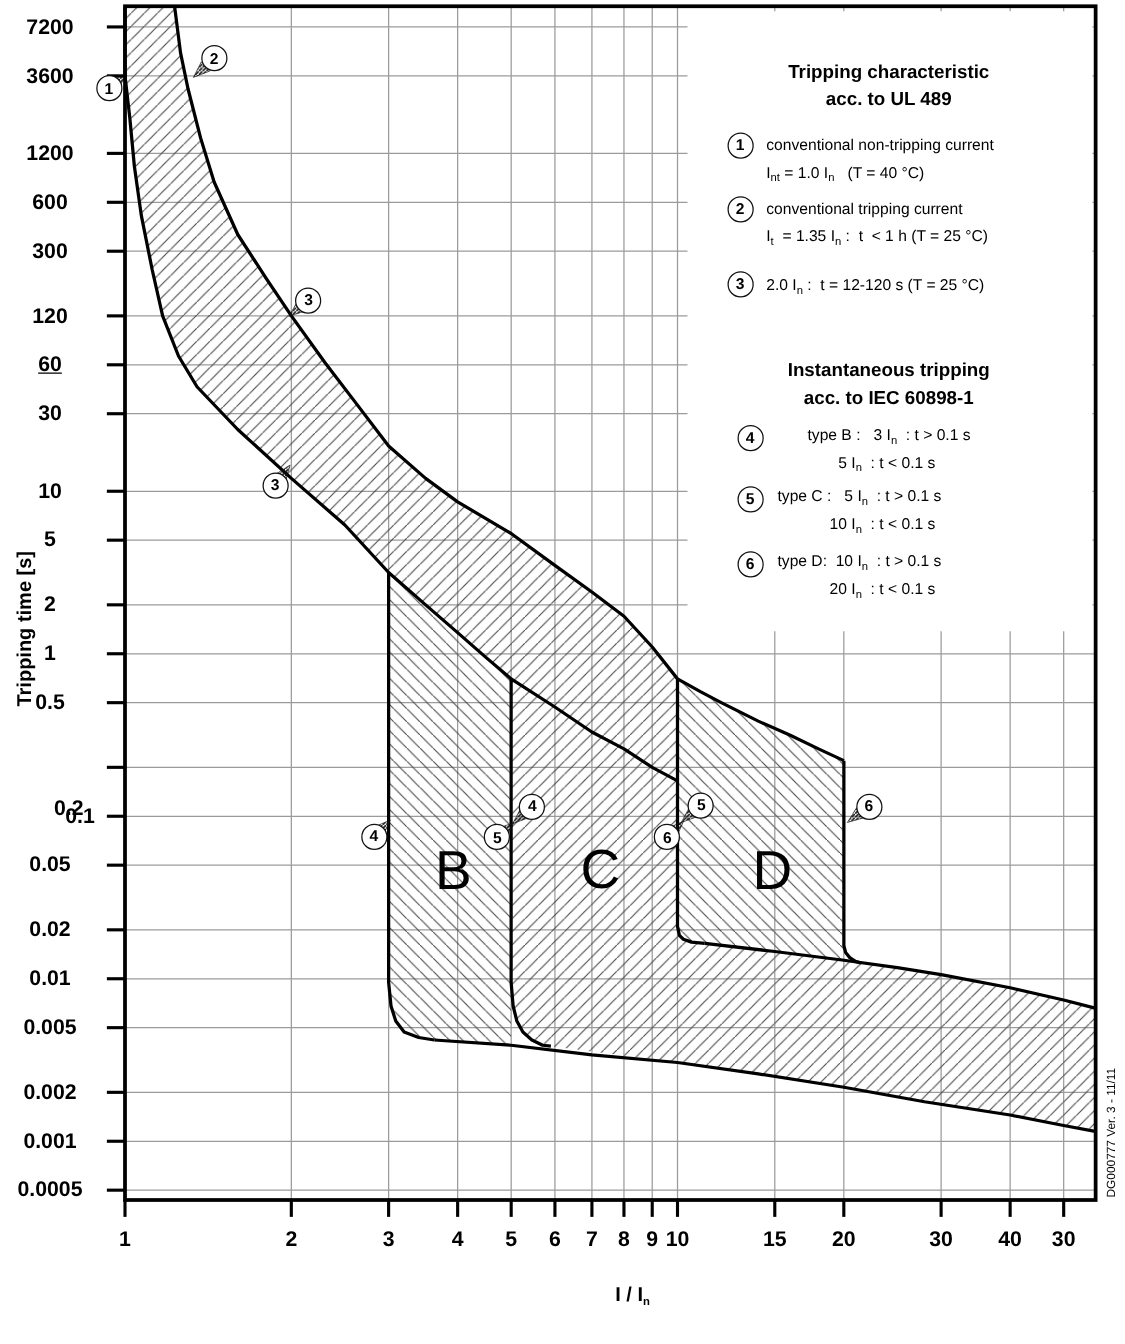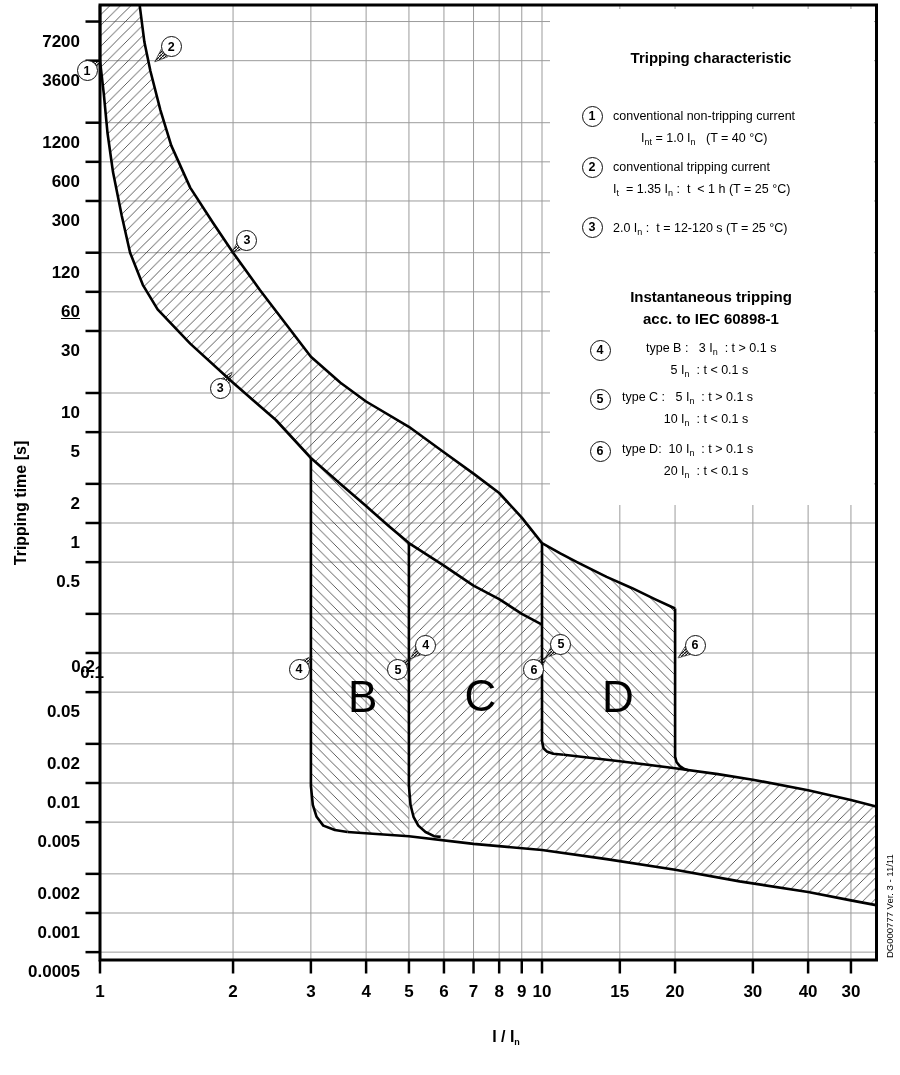--- a/index.html
+++ b/index.html
@@ -1,20 +1,20 @@
 <!DOCTYPE html>
 <html><head>
 <meta charset="utf-8">
 <style>
   html,body{margin:0;padding:0;background:#fff;}
   .page{position:relative;width:900px;height:1075px;background:#fff;overflow:hidden;
         font-family:"Liberation Sans",sans-serif;color:#000;}
   svg{position:absolute;left:0;top:0;}
-  .ytick-label{position:absolute;left:0;width:80px;text-align:right;font-size:17px;
-        font-weight:700;line-height:20px;margin-top:20px;}
+  .ytick-label{position:absolute;left:0;width:80px;text-align:center;font-size:17px;
+        font-weight:700;line-height:20px;}
   .xtick-label{position:absolute;width:60px;text-align:center;font-size:17px;
         font-weight:700;line-height:20px;}
   .y-title{position:absolute;left:-64px;top:494px;width:170px;text-align:center;
         font-size:16px;font-weight:700;transform:rotate(-90deg);}
   .x-title{position:absolute;left:406px;top:1028px;width:200px;text-align:center;
         font-size:16px;font-weight:700;white-space:pre;}
   .legend-title{position:absolute;left:550px;width:322px;text-align:center;
         font-size:15px;font-weight:700;white-space:pre;}
   .legend-line{position:absolute;font-size:12.5px;line-height:18px;white-space:pre;}
   .sub{font-size:9px;vertical-align:-3px;}
@@ -181,27 +181,28 @@
       <div class="xtick-label" style="left: 491.775px; top: 982px;">9</div>
       <div class="xtick-label" style="left: 512px; top: 982px;">10</div>
       <div class="xtick-label" style="left: 589.832px; top: 982px;">15</div>
       <div class="xtick-label" style="left: 645.055px; top: 982px;">20</div>
       <div class="xtick-label" style="left: 722.888px; top: 982px;">30</div>
       <div class="xtick-label" style="left: 778.111px; top: 982px;">40</div>
       <div class="xtick-label" style="left: 820.945px; top: 982px;">30</div>
     </div>
 
   <div class="legend-title" style="top:49px">Tripping characteristic</div>
+  <div class="legend-title" style="top:71px">acc. to UL 489</div>
   <div class="legend-title" style="top:288px">Instantaneous tripping</div>
   <div class="legend-title" style="top:310px">acc. to IEC 60898-1</div>
 
   <div id="legend-items">
       <div class="marker-circle" style="left: 581.5px; top: 105.5px;">1</div>
       <div class="legend-line" style="left: 613px; top: 107px;">conventional non-tripping current</div>
-      <div class="legend-line" style="left: 613px; top: 129px; margin-left: 28px;"><span>I</span><span class="sub">nt</span><span> = 1.0 I</span><span class="sub">n</span><span>   (T = 40 °C)</span></div>
+      <div class="legend-line" style="left: 613px; top: 129px;"><span>I</span><span class="sub">nt</span><span> = 1.0 I</span><span class="sub">n</span><span>   (T = 40 °C)</span></div>
       <div class="marker-circle" style="left: 581.5px; top: 156.5px;">2</div>
       <div class="legend-line" style="left: 613px; top: 158px;">conventional tripping current</div>
       <div class="legend-line" style="left: 613px; top: 180px;"><span>I</span><span class="sub">t</span><span>  = 1.35 I</span><span class="sub">n</span><span> :  t  &lt; 1 h (T = 25 °C)</span></div>
       <div class="marker-circle" style="left: 581.5px; top: 216.5px;">3</div>
       <div class="legend-line" style="left: 613px; top: 219px;"><span>2.0 I</span><span class="sub">n</span><span> :  t = 12-120 s (T = 25 °C)</span></div>
       <div class="marker-circle" style="left: 589.5px; top: 339.5px;">4</div>
       <div class="legend-line" style="left: 646px; top: 339px;"><span>type B :   3 I</span><span class="sub">n</span><span>  : t &gt; 0.1 s</span></div>
       <div class="legend-line" style="left: 622px; top: 361px;"><span>              5 I</span><span class="sub">n</span><span>  : t &lt; 0.1 s</span></div>
       <div class="marker-circle" style="left: 589.5px; top: 388.5px;">5</div>
       <div class="legend-line" style="left: 622px; top: 388px;"><span>type C :   5 I</span><span class="sub">n</span><span>  : t &gt; 0.1 s</span></div>

